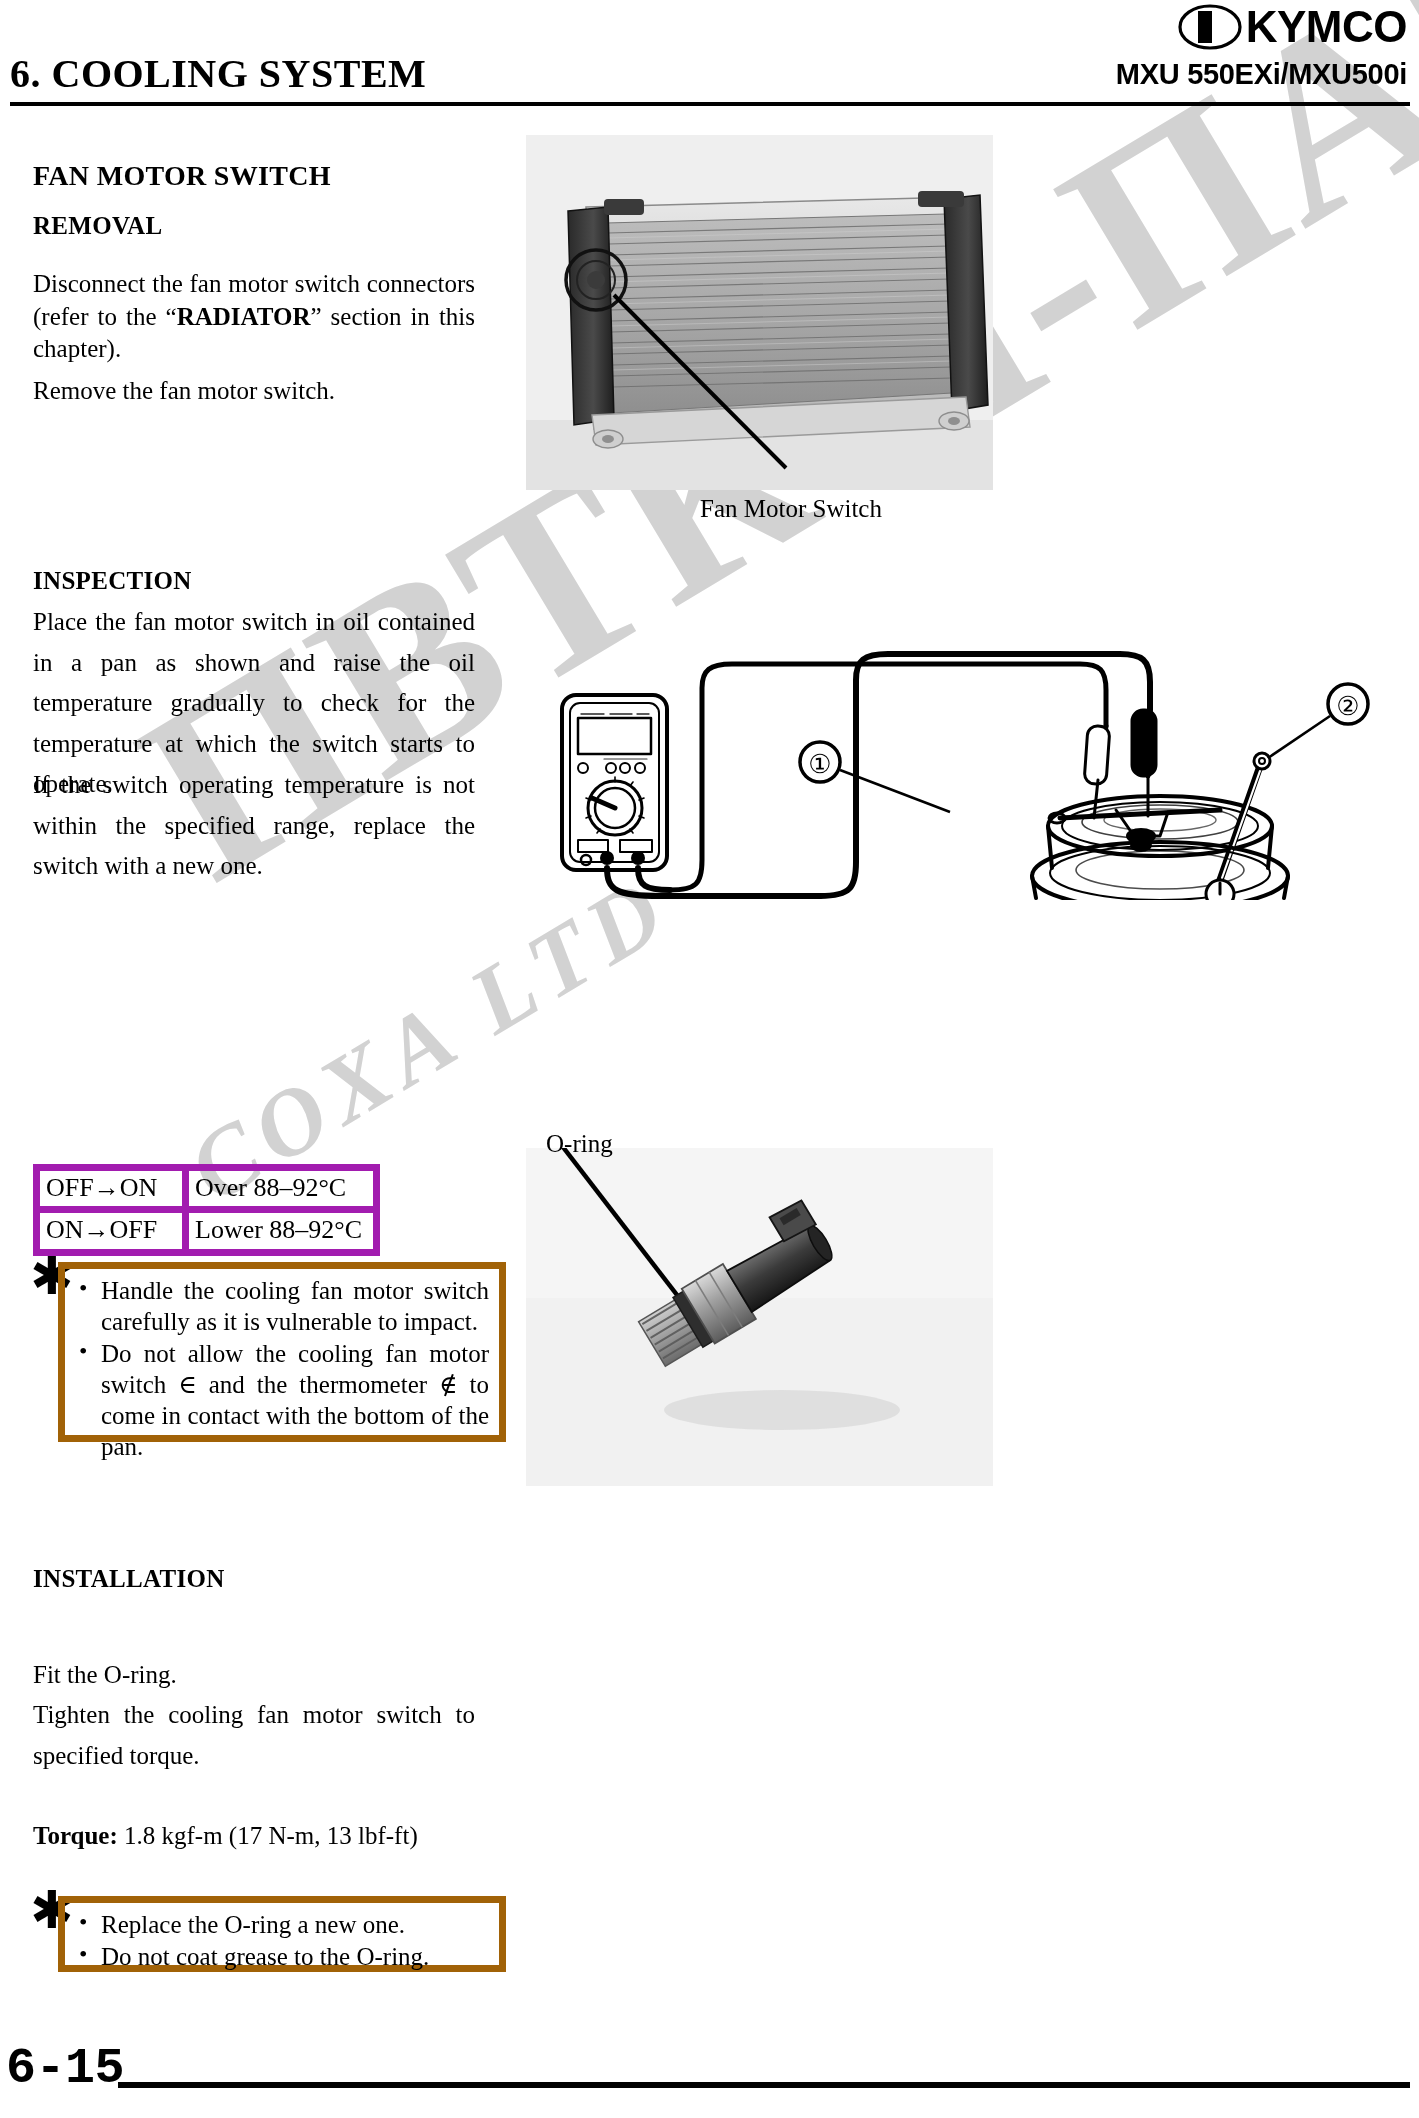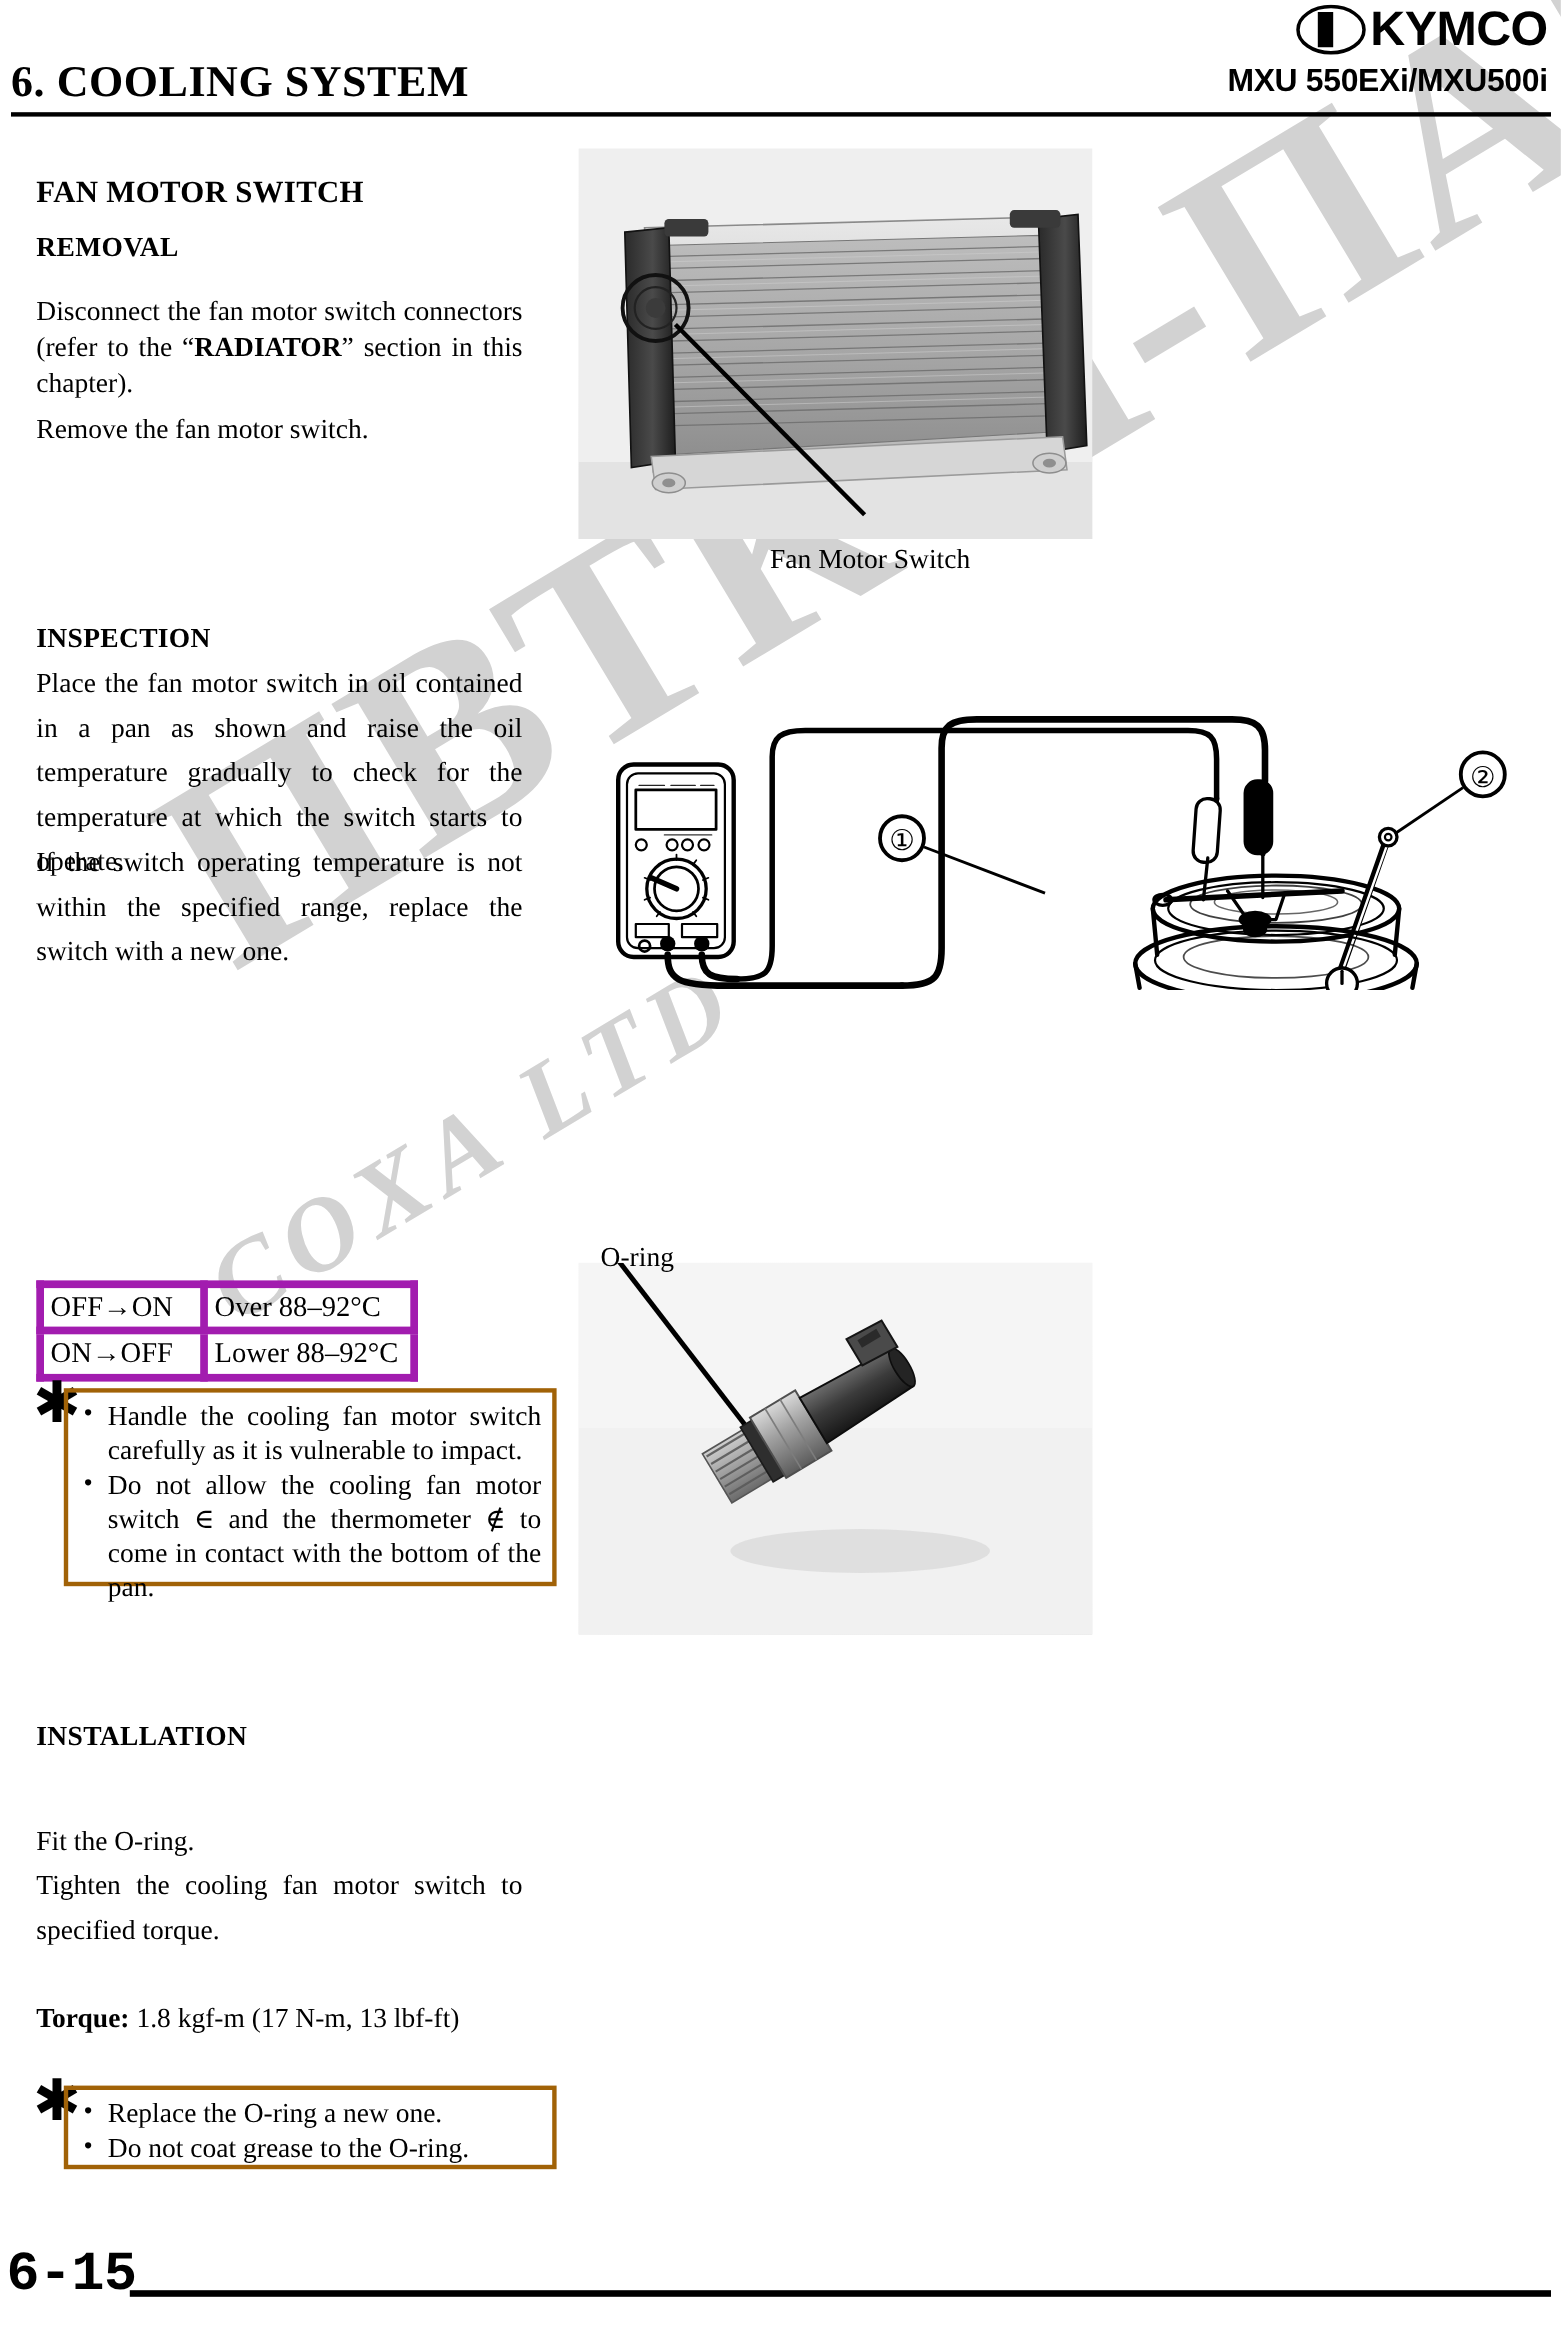--- a/index.html
+++ b/index.html
@@ -168,21 +168,21 @@
     top: -12px;
     font-size: 52px;
     line-height: 1;
     font-family: "DejaVu Sans", sans-serif;
     font-weight: bold;
   }
   .caution .cbox {
     position: absolute;
     left: 28px;
     top: 0;
-    border: 4px solid #a16207;
+    border: 7px solid #a16207;
     box-sizing: border-box;
     padding: 6px 10px 8px 10px;
     background: transparent;
   }
   .caution ul {
     margin: 0;
     padding: 0;
     list-style: none;
   }
   .caution li {

